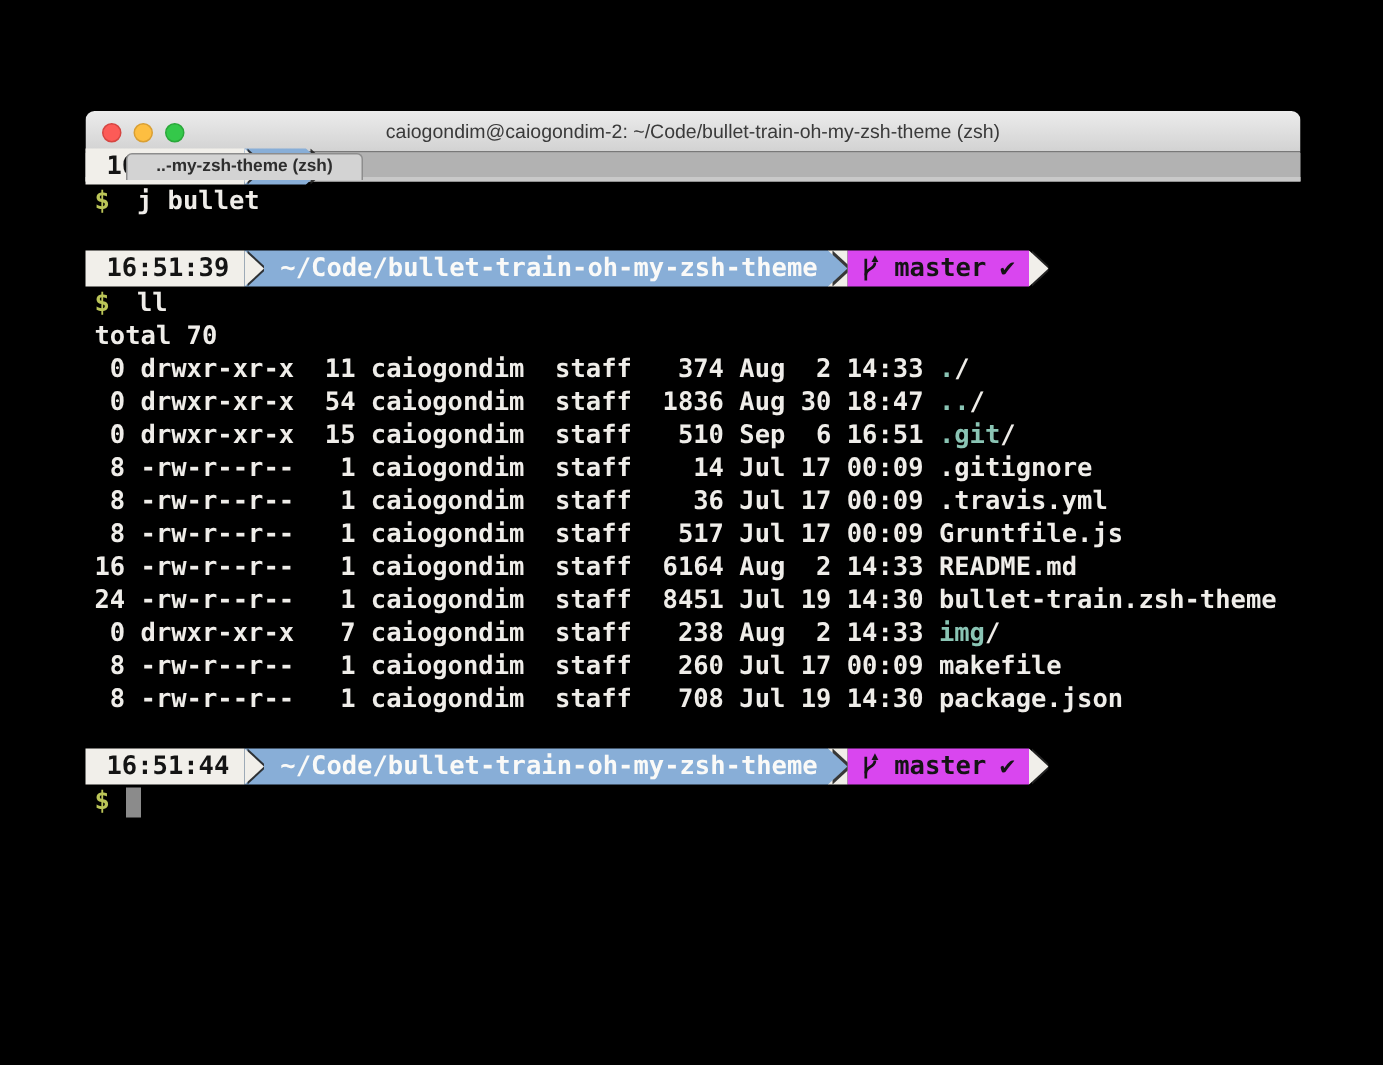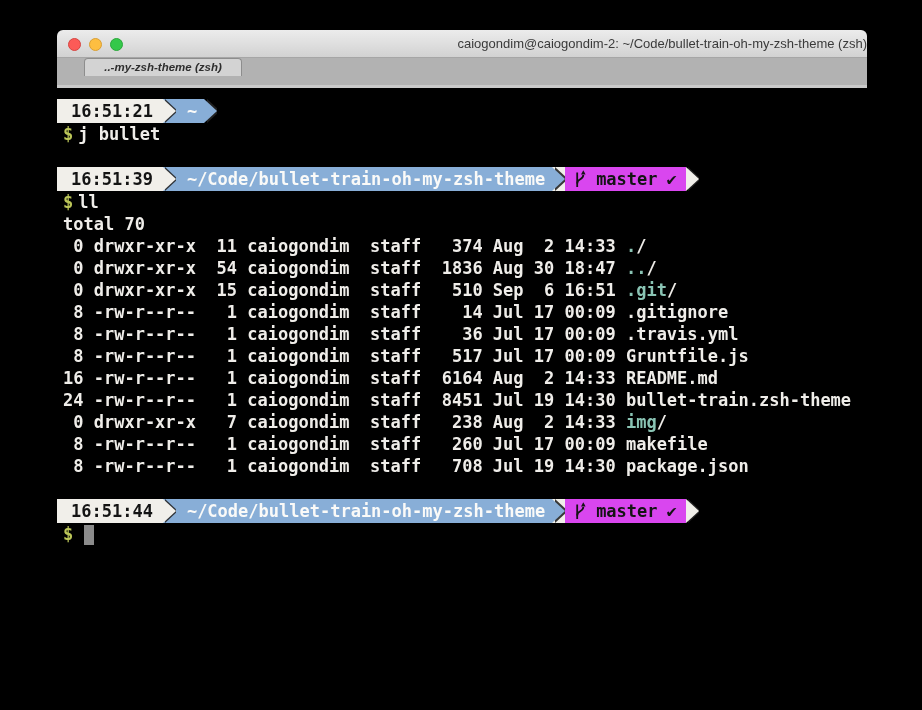--- a/index.html
+++ b/index.html
@@ -12,43 +12,43 @@
   .titlebar{
     height:28px;background:linear-gradient(#ececec,#d2d2d2);
     border-radius:6px 6px 0 0;position:relative;border-bottom:1px solid #a6a6a6;
     box-sizing:border-box;
   }
   .lights{position:absolute;left:11px;top:8px;display:flex;gap:8px;}
   .light{width:13px;height:13px;border-radius:50%;box-sizing:border-box;}
   .light-red{background:#fc5b57;border:1px solid #d64541;}
   .light-yellow{background:#fdbe41;border:1px solid #d99f33;}
   .light-green{background:#34c84a;border:1px solid #2aa83a;}
-  .title{ text-align:right;line-height:27px;font-size:13px;color:#3a3a3a;
-    white-space:nowrap;overflow:hidden;}
-  .tabstrip{height:30px;background:#b2b2b2;position:relative;font-style:italic;}
+  .title{ text-align:center;line-height:27px;font-size:13px;color:#3a3a3a;
+    white-space:nowrap;overflow:hidden;margin-top:44px;}
+  .tabstrip{height:19px;background:#b2b2b2;position:relative;}
   .tabstrip .bottom-edge{position:absolute;left:0;right:0;bottom:0;height:3px;background:#c9c9c9;}
   .tab{
     position:absolute;left:27px;top:0;width:158px;height:18px;
     background:#d3d3d3;border:1px solid #8d8d8d;border-bottom:none;
     border-radius:4px 4px 0 0;box-sizing:border-box;
     font-size:11.5px;font-weight:bold;color:#2e2e2e;text-align:center;line-height:17px;
     white-space:nowrap;z-index:2;
   }
   
   #terminal{
     position:absolute;left:57px;top:77px;width:828px;
     font-family:"DejaVu Sans Mono","Liberation Mono",monospace;
     font-size:17px;font-weight:bold;color:#efede9;
   }
   .line{white-space:pre;line-height:22px;height:22px;padding-left:6px;}
   .blank{height:22px;}
   .green{color:#bbc558;}
   .red-text{color:#d66a66;}
   .cyan{color:#8ac4b4;}
-  .cmd-text{margin-left:5px;}
+  .cmd-text{margin-left:18px;}
   .cursor{display:inline-block;width:10px;height:20px;background:#8b8b8b;
     margin-left:11px;vertical-align:bottom;}
   
   .prompt-row{display:flex;height:24px;align-items:stretch;}
   .seg{display:flex;align-items:center;white-space:pre;}
   .seg-time{background:#f1efea;color:#141414;padding:0 10px 0 14px;}
   .seg-dir{background:#88aed7;color:#fafaf8;padding:0 7px 0 11px;}
   .seg-git{background:#d946ef;color:#141414;padding:0 9px 0 9px;gap:9px;}
   .tri{width:13px;position:relative;overflow:hidden;flex:none;}
   .tri::before,.tri::after{content:"";position:absolute;top:0;

